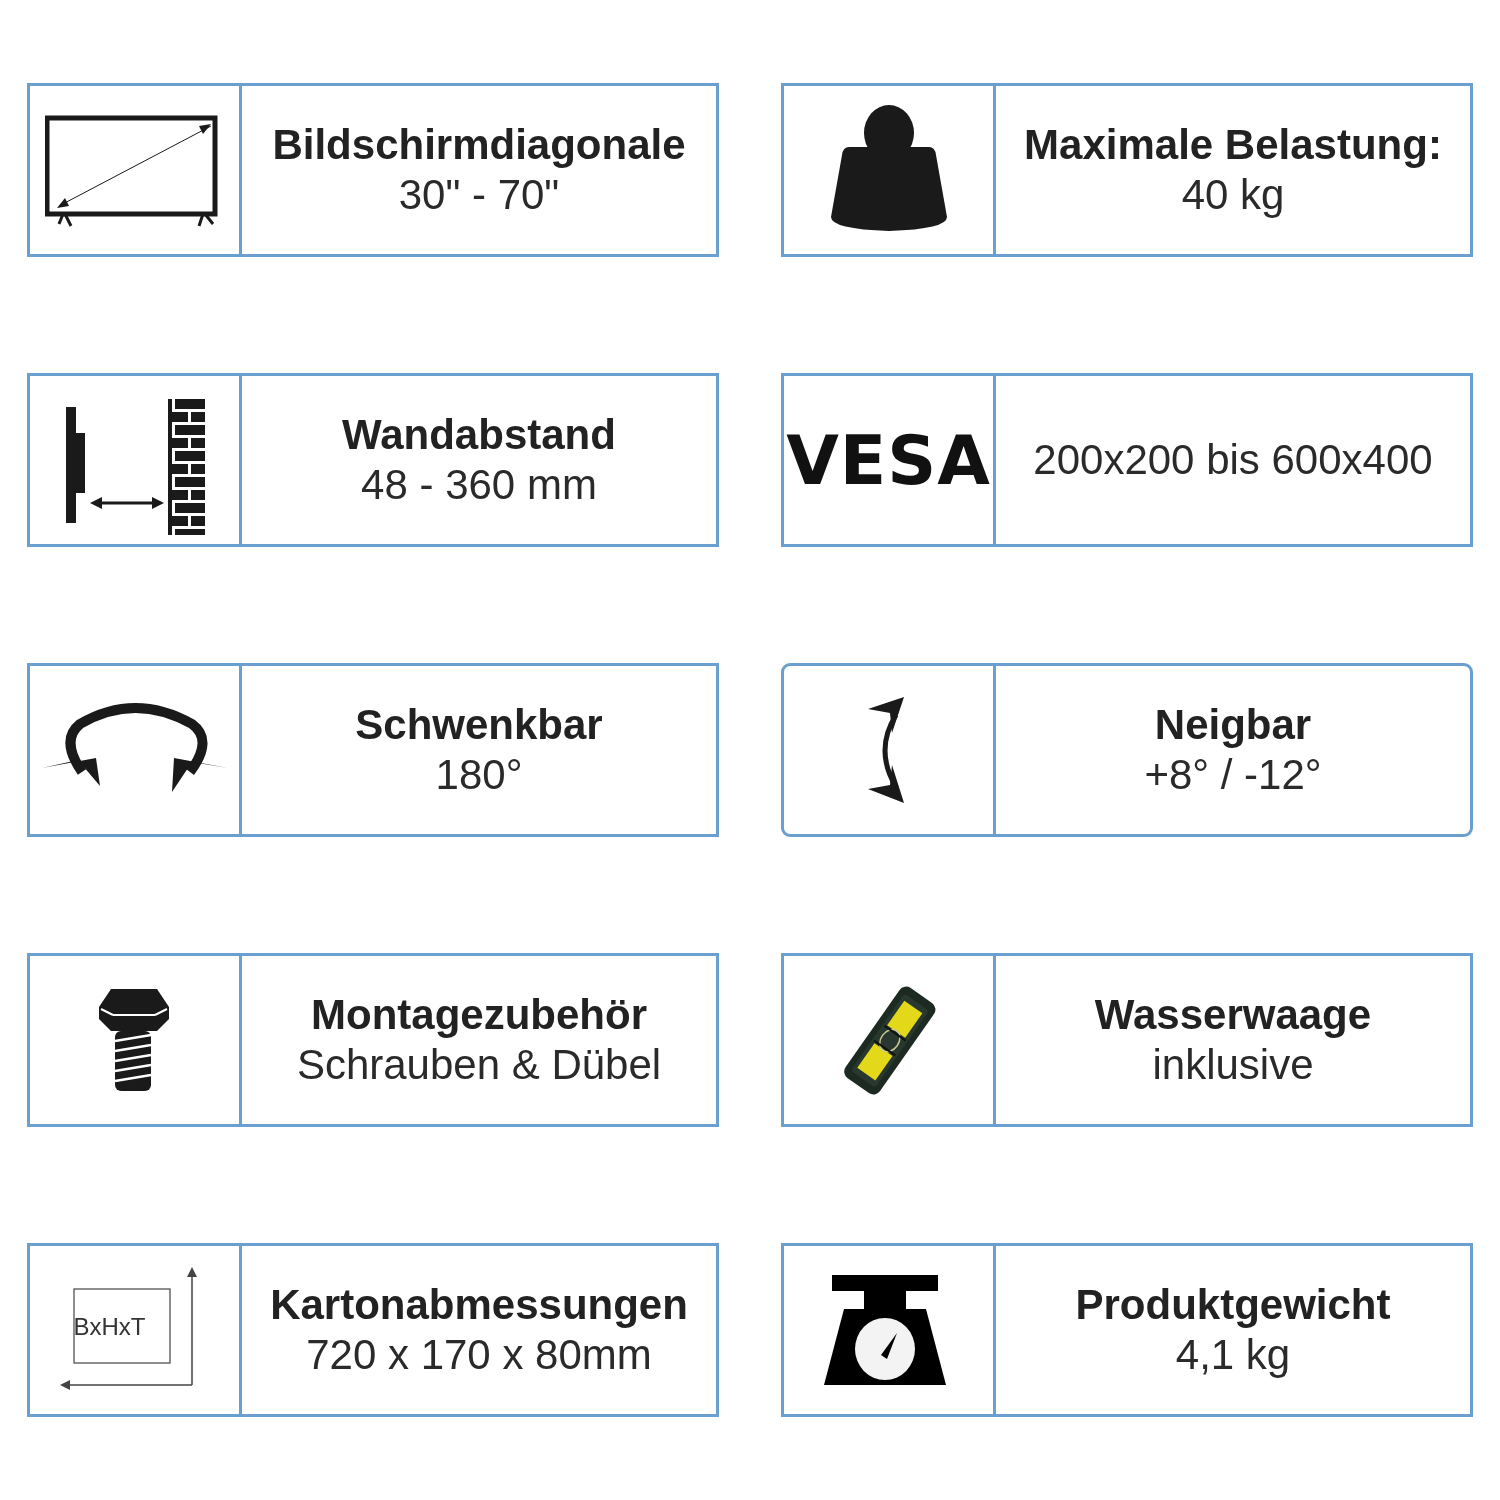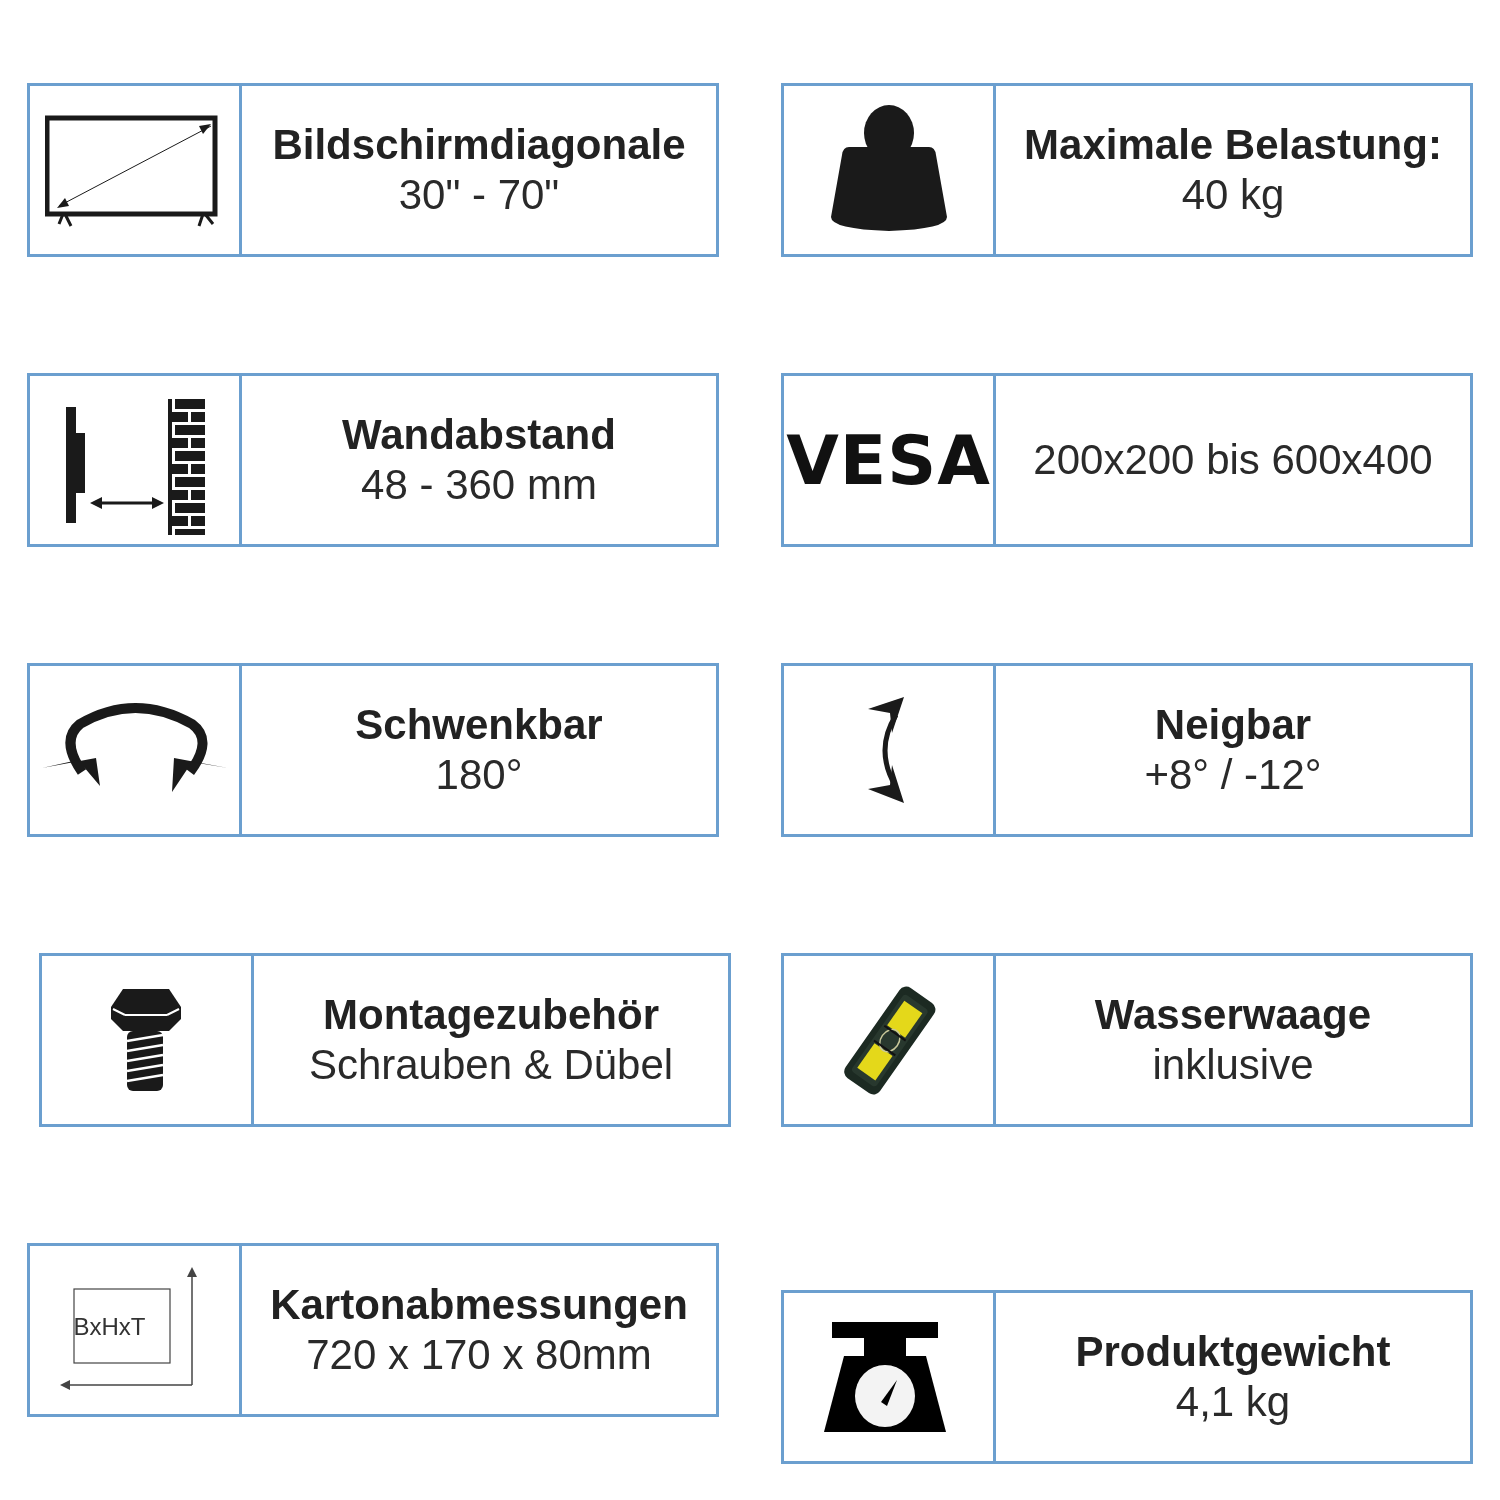--- a/index.html
+++ b/index.html
@@ -105,37 +105,37 @@
         <polygon points="188,68 134,58 132,92 152,62" fill="#1a1a1a"></polygon>
       </svg>
     </span>
   </div>
   <div class="text-cell">
     <div class="title">Schwenkbar</div>
     <div class="value">180°</div>
   </div>
 </div>
 
-<div class="card" style="left:781px;top:663px;">
+<div class="card" style="left:781px;top:663px;border-radius:9px;">
   <div class="icon-cell">
     <span>
       <svg width="50" height="110" viewBox="0 0 50 110">
         <path d="M32 20 Q10 55 32 92" fill="none" stroke="#1a1a1a" stroke-width="5"></path>
         <polygon points="40,2 4,14 26,18 28,38" fill="#1a1a1a"></polygon>
         <polygon points="40,108 4,94 26,90 28,70" fill="#1a1a1a"></polygon>
       </svg>
     </span>
   </div>
   <div class="text-cell">
     <div class="title">Neigbar</div>
     <div class="value">+8° / -12°</div>
   </div>
 </div>
 
-<div class="card" style="left:27px;top:953px;margin-left:12px;">
+<div class="card" style="left:27px;top:953px;">
   <div class="icon-cell">
     <span>
       <svg width="80" height="110" viewBox="0 0 80 110">
         <polygon points="16,4 62,4 74,22 74,34 62,46 16,46 4,34 4,22" fill="#1a1a1a"></polygon>
         <line x1="6" y1="24" x2="18" y2="30" stroke="#fff" stroke-width="2"></line>
         <line x1="18" y1="30" x2="60" y2="30" stroke="#fff" stroke-width="2"></line>
         <line x1="60" y1="30" x2="72" y2="24" stroke="#fff" stroke-width="2"></line>
         <rect x="20" y="46" width="36" height="60" rx="6" fill="#1a1a1a"></rect>
         <g stroke="#fff" stroke-width="2.5">
           <line x1="20" y1="56" x2="56" y2="50"></line>
@@ -187,21 +187,21 @@
       </svg>
       <span style="position:absolute;left:14px;top:48px;width:96px;font-size:24px;color:#333;">BxHxT</span>
     </span>
   </div>
   <div class="text-cell">
     <div class="title">Kartonabmessungen</div>
     <div class="value">720 x 170 x 80mm</div>
   </div>
 </div>
 
-<div class="card" style="left:781px;top:1290px;">
+<div class="card" style="left:781px;top:1243px;">
   <div class="icon-cell">
     <span>
       <svg width="130" height="115" viewBox="0 0 130 115">
         <rect x="8" y="2" width="106" height="16" fill="#000"></rect>
         <rect x="40" y="18" width="42" height="18" fill="#000"></rect>
         <polygon points="20,36 102,36 122,112 0,112" fill="#000"></polygon>
         <ellipse cx="61" cy="76" rx="30" ry="31" fill="#f3f3f3"></ellipse>
         <polygon points="57,82 73,60 63,86" fill="#000"></polygon>
       </svg>
     </span>

